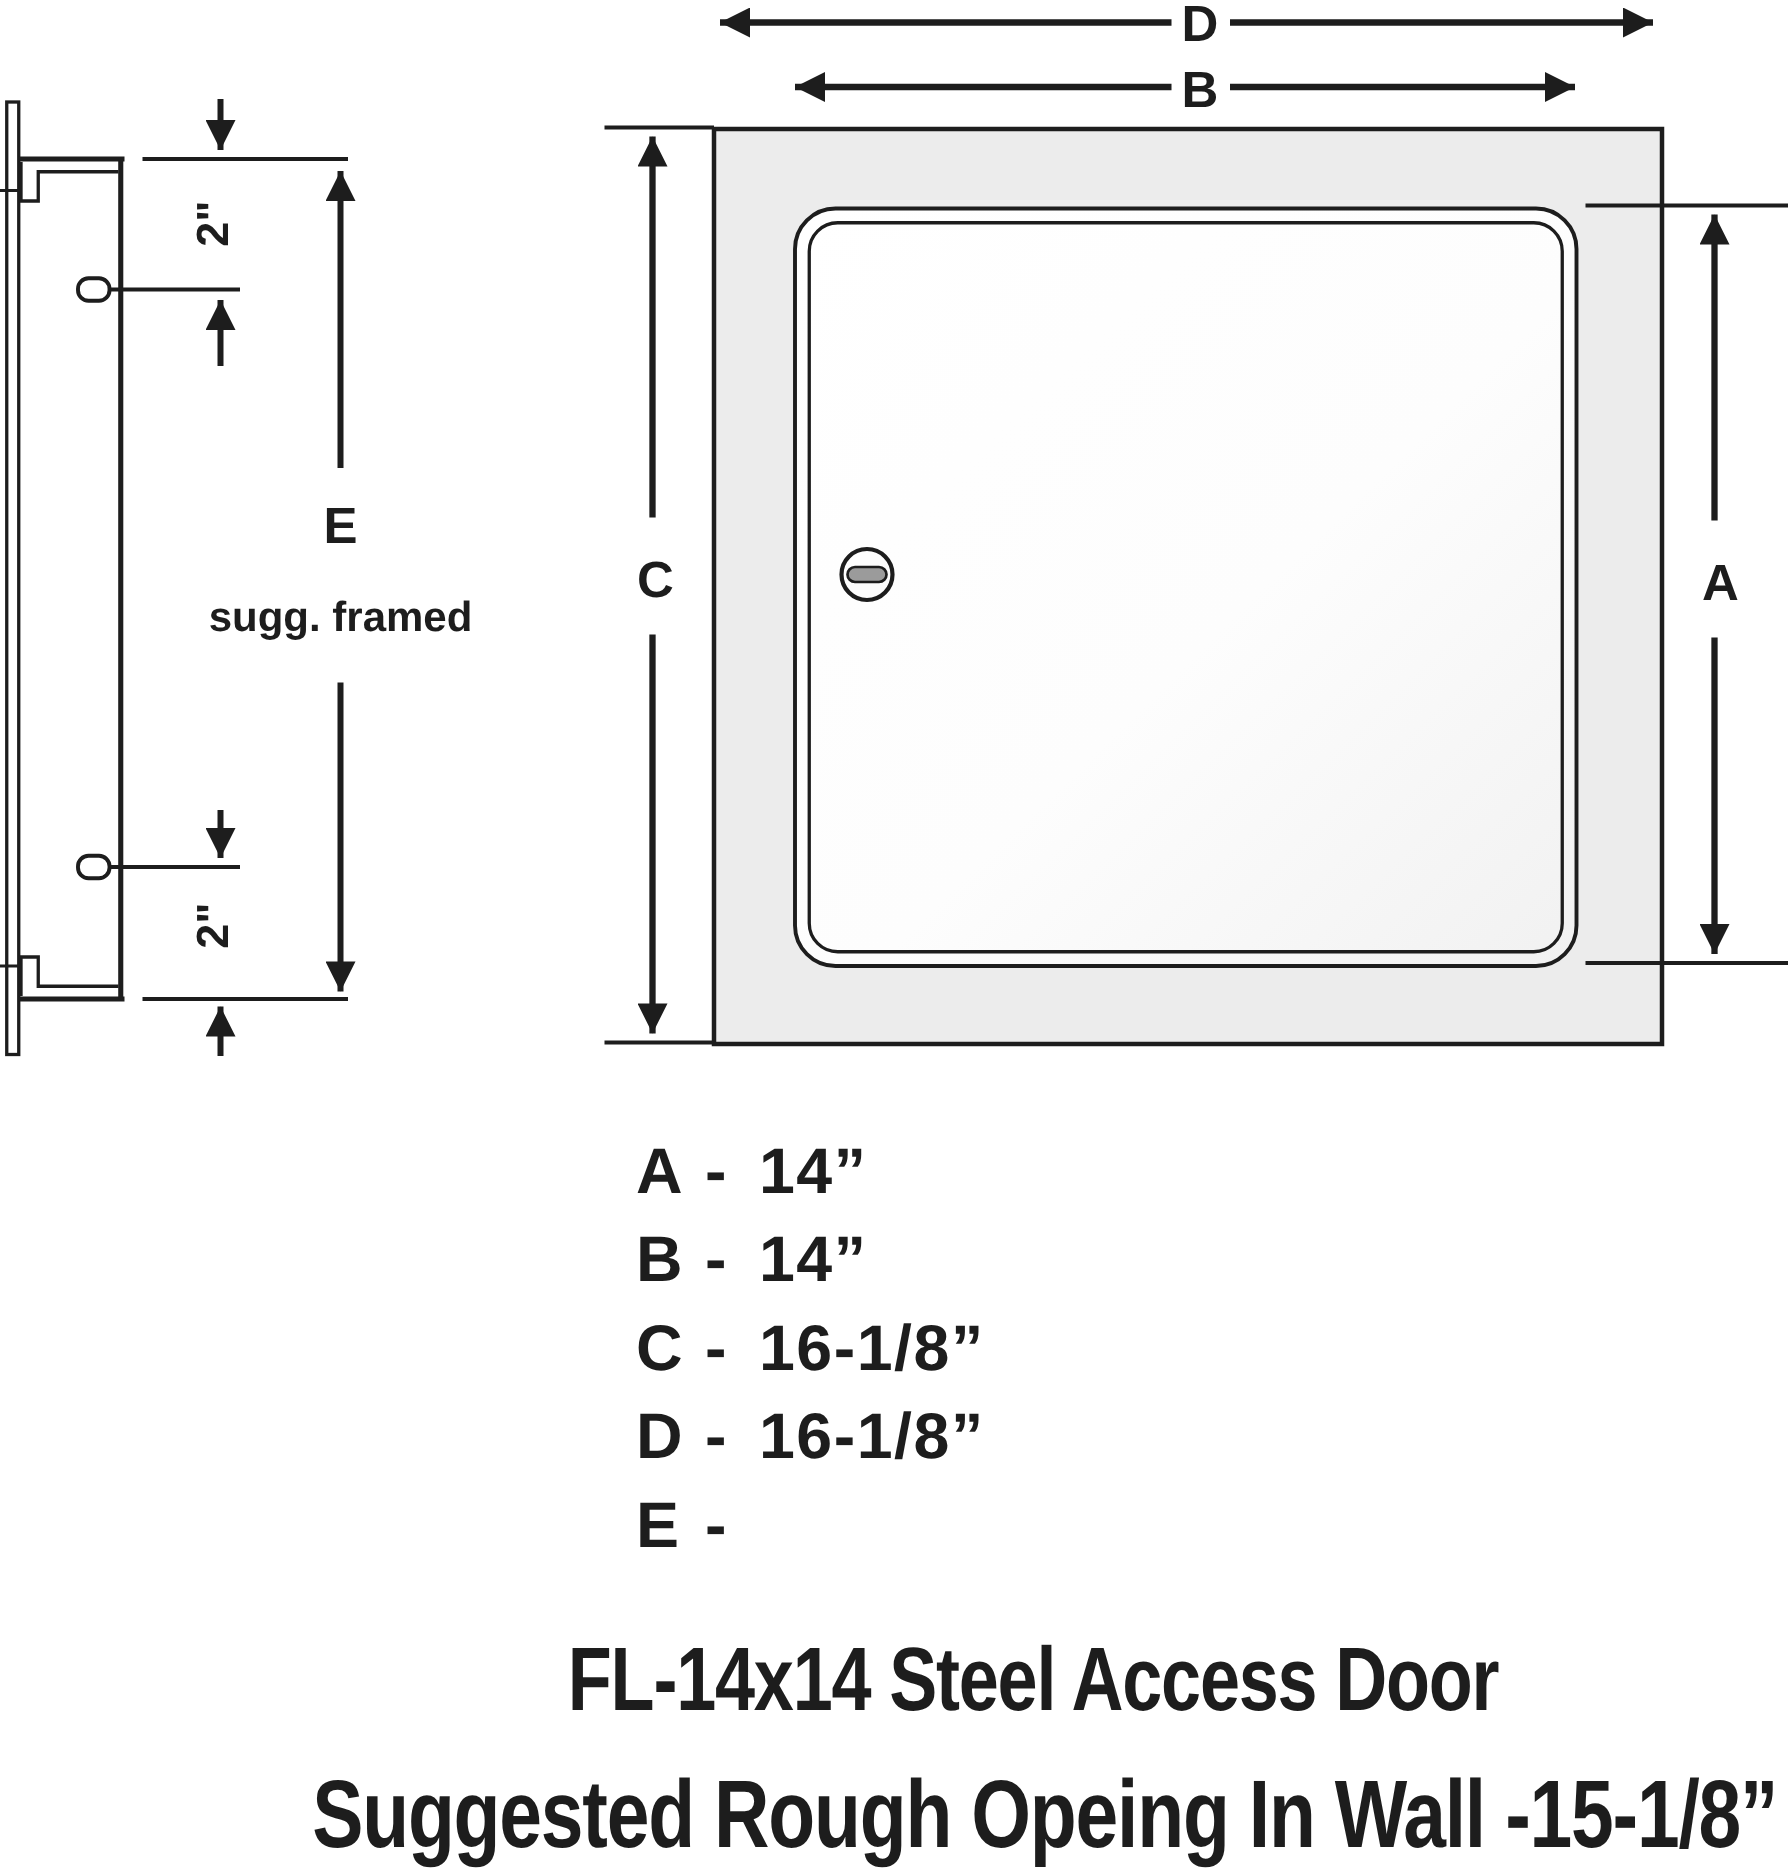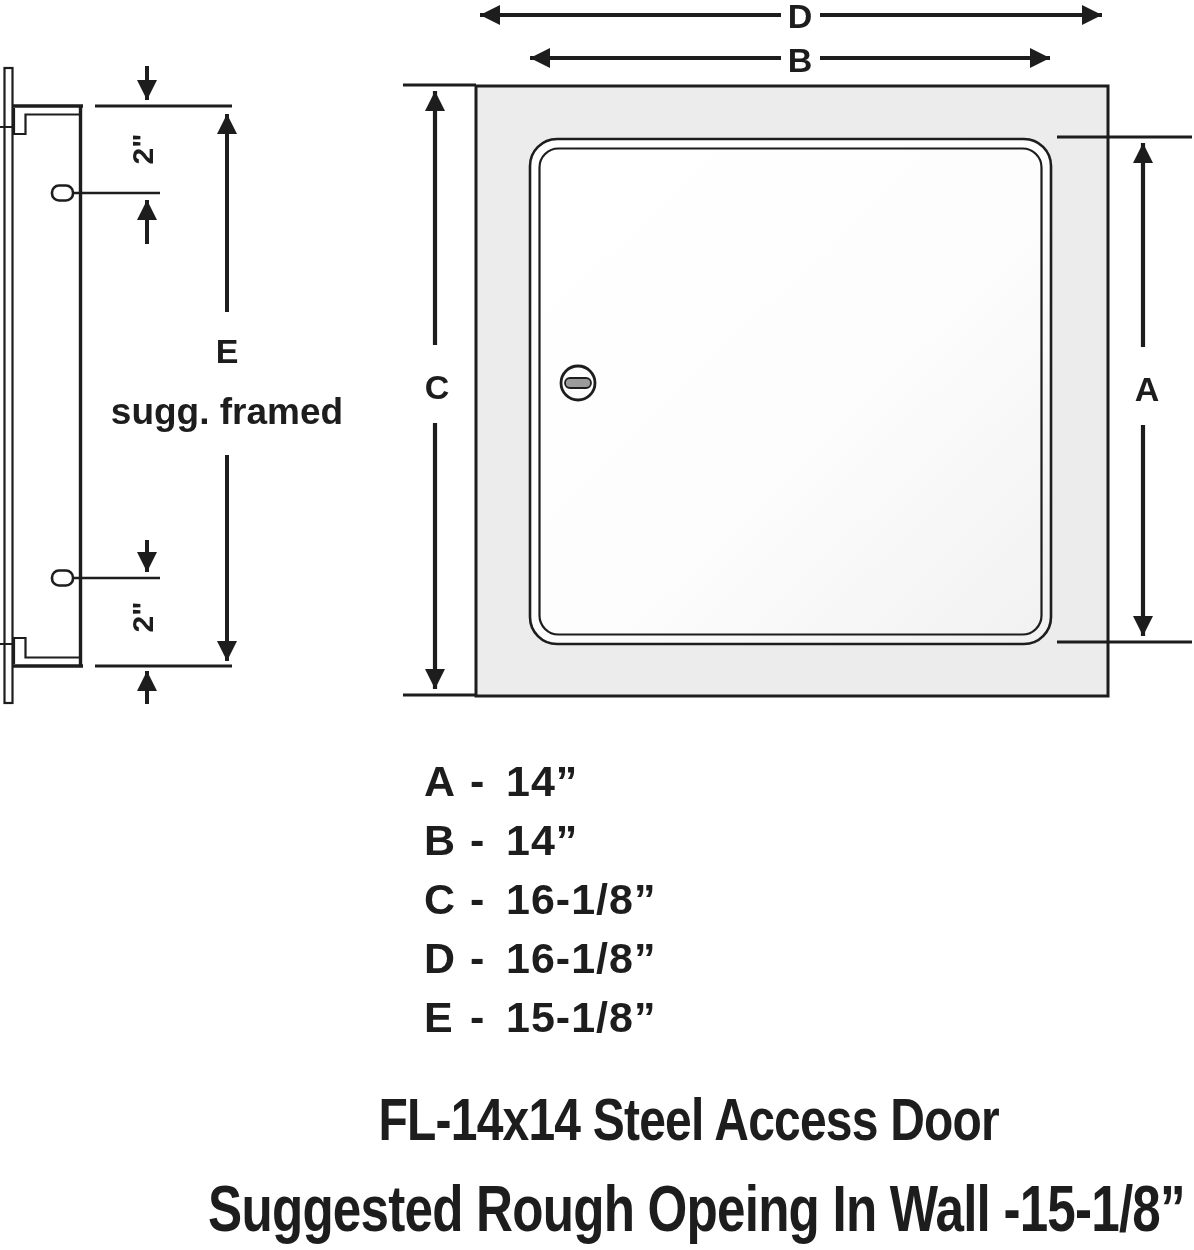--- a/index.html
+++ b/index.html
@@ -23,21 +23,21 @@
   }
   .rot{
     transform:translate(-50%,-50%) rotate(-90deg);
     font-size:30px;
   }
   .caption{
     position:absolute;
     transform:translate(-50%,-50%);
     text-align:center;
     font-weight:bold;
-    font-size:37px;
+    font-size:28px;
     line-height:35px;
     white-space:nowrap;
   }
   .legend{
     position:absolute;
     left:424px;top:752px;
     font-weight:bold;
     font-size:43px;
   }
   .legend-row{
@@ -171,21 +171,20 @@
       <span class="lg-value">16-1/8”</span>
     </div>
     <div class="legend-row">
       <span class="lg-letter">D</span>
       <span class="lg-dash">-</span>
       <span class="lg-value">16-1/8”</span>
     </div>
     <div class="legend-row">
       <span class="lg-letter">E</span>
       <span class="lg-dash">-</span>
-      <span class="lg-value">15-1/8”</span>
     </div>
   </div>
 
   <div class="title-line title-1">
     <span class="condensed">FL-14x14  Steel Access Door</span>
   </div>
   <div class="title-line title-2">
     <span class="condensed">Suggested Rough Opeing In Wall -15-1/8”</span>
   </div>
 

